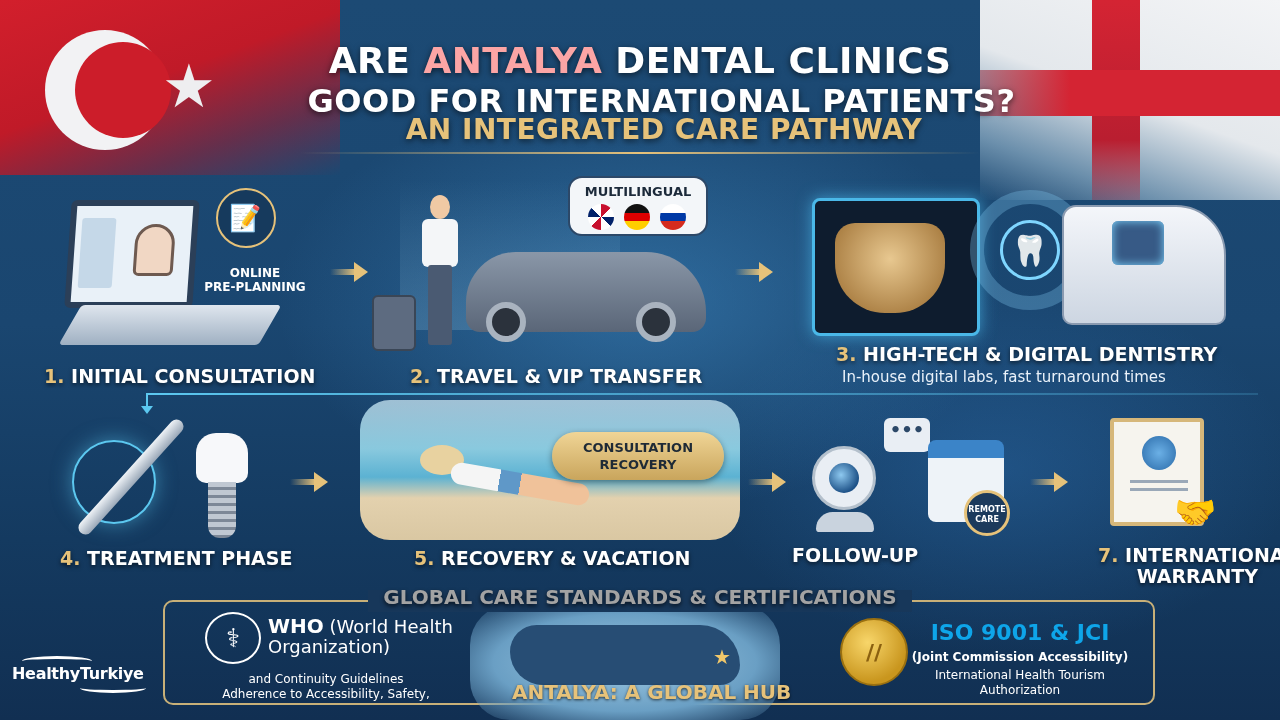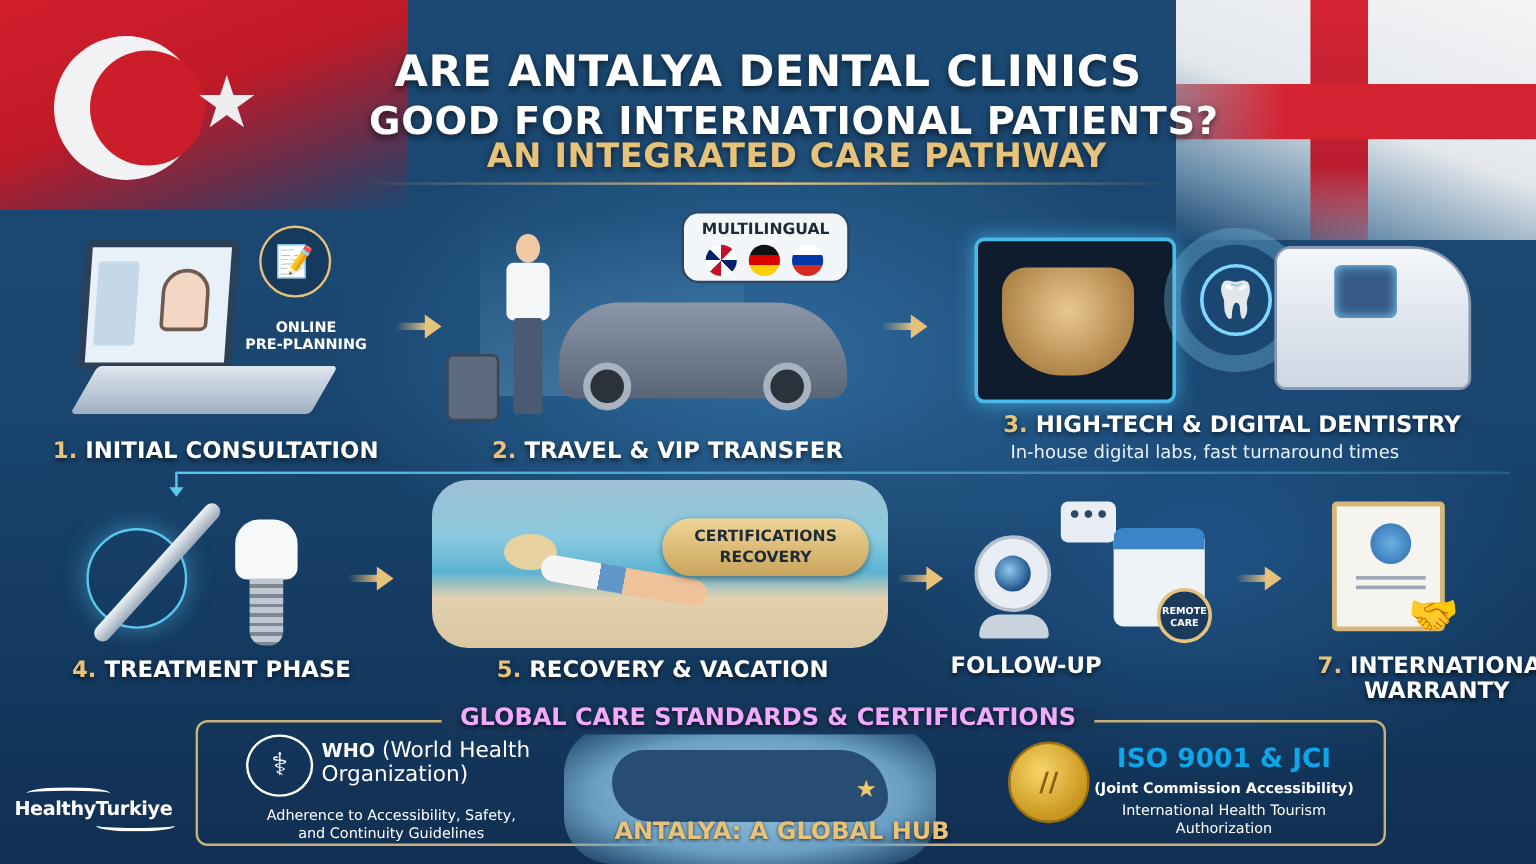--- a/index.html
+++ b/index.html
@@ -36,21 +36,21 @@
     position: absolute; right: 0; top: 0; width: 300px; height: 200px;
     background: linear-gradient(200deg, #f3f4f6 0%, #e4e8ec 50%, rgba(160,190,210,0.6) 80%, rgba(30,70,110,0) 100%);
   }
   .flag-en .v { position: absolute; left: 112px; top: 0; width: 48px; height: 200px; background: linear-gradient(180deg,#d42433,#b91e30 70%, rgba(170,30,50,0.3)); }
   .flag-en .h { position: absolute; left: 0; top: 70px; width: 300px; height: 46px; background: linear-gradient(90deg, rgba(140,30,50,0.5), #d42433 30%, #d42433); }
 
   .title { position: absolute; left: 0; width: 1280px; text-align: center; font-weight: bold; text-shadow: 0 2px 6px rgba(0,0,0,0.6); letter-spacing: 0.5px; }
   .t1 { top: 40px; font-size: 36px; }
   .t2 { top: 82px; font-size: 32px; padding-left: 43px; }
   .t3 { top: 113px; font-size: 28px; color: #e6c27a; padding-left: 48px; }
-  .gold { color: #ffffff; }
+  .gold { color: #fca5a5; }
   .title-rule { position: absolute; left: 300px; top: 152px; width: 680px; height: 2px; background: linear-gradient(90deg, rgba(230,194,122,0), #e6c27a 50%, rgba(230,194,122,0)); }
 
   .step-label { position: absolute; font-weight: bold; font-size: 19px; text-shadow: 0 2px 4px rgba(0,0,0,0.6); white-space: nowrap; }
   .step-label .num { color: #e6c27a; }
   .sub { position: absolute; font-size: 15px; color: #eaf2fa; white-space: nowrap; }
 
   .arrow { position: absolute; width: 40px; height: 20px; }
   .arrow::before { content: ""; position: absolute; left: 0; top: 7px; width: 26px; height: 6px; background: linear-gradient(90deg, rgba(230,194,122,0), #e6c27a); }
   .arrow::after { content: ""; position: absolute; left: 24px; top: 0; border-left: 14px solid #e6c27a; border-top: 10px solid transparent; border-bottom: 10px solid transparent; }
 
@@ -105,30 +105,30 @@
   .webcam-base { position: absolute; left: 816px; top: 512px; width: 58px; height: 20px; border-radius: 30px 30px 6px 6px; background: #c9d3de; }
   .chat { position: absolute; left: 884px; top: 418px; width: 46px; height: 34px; border-radius: 6px; background: #e9eef4; color: #2c4868; font-weight: bold; font-size: 18px; text-align: center; line-height: 24px; }
   .calendar { position: absolute; left: 928px; top: 440px; width: 76px; height: 82px; border-radius: 8px; background: #eef3f8; border-top: 18px solid #3b84c8; }
   .remote { position: absolute; left: 964px; top: 490px; width: 46px; height: 46px; border-radius: 50%; background: #1c3a5c; border: 3px solid #e6c27a; font-weight: bold; font-size: 8px; text-align: center; line-height: 10px; padding-top: 12px; color: #fff; }
   .cert { position: absolute; left: 1110px; top: 418px; width: 94px; height: 108px; border-radius: 4px; background: #f6f4ee; border: 4px solid #d6b77a; }
   .cert .globe { position: absolute; left: 28px; top: 14px; width: 34px; height: 34px; border-radius: 50%; background: radial-gradient(circle, #6bb0e6, #2a6aa8); }
   .cert .line { position: absolute; left: 16px; width: 58px; height: 3px; background: #9aa8b8; }
   .handshake { position: absolute; left: 1174px; top: 492px; font-size: 34px; }
 
   .cert-box { position: absolute; left: 163px; top: 600px; width: 992px; height: 105px; border: 2px solid #c8b078; border-radius: 10px; }
-  .cert-title { position: absolute; left: 360px; top: 585px; width: 560px; text-align: center; font-weight: bold; font-size: 20px; color: #f0abfc; background: transparent; text-shadow: 0 2px 4px rgba(0,0,0,0.7); }
+  .cert-title { position: absolute; left: 360px; top: 585px; width: 560px; text-align: center; font-weight: bold; font-size: 20px; color: #a3a3a3; background: transparent; text-shadow: 0 2px 4px rgba(0,0,0,0.7); }
   .cert-title-bg { position: absolute; left: 368px; top: 590px; width: 544px; height: 22px; background: #17375a; }
   .map { position: absolute; left: 470px; top: 605px; width: 310px; height: 115px; border-radius: 40px; background: radial-gradient(ellipse at 50% 50%, #9fc9e2, #6a9fc4 60%, rgba(100,150,190,0) 100%); }
   .map .sea { position: absolute; left: 40px; top: 20px; width: 230px; height: 60px; border-radius: 40px 60px 30px 50px; background: #274d74; }
   .map-star { position: absolute; left: 713px; top: 645px; font-size: 20px; color: #f0c76a; }
   .hub { position: absolute; left: 512px; top: 680px; font-weight: bold; font-size: 20px; color: #e6c27a; text-shadow: 0 1px 3px rgba(0,0,0,0.7); }
 
   .who-emblem { position: absolute; left: 205px; top: 612px; width: 56px; height: 52px; border-radius: 50%; border: 2px solid #fff; display: flex; align-items: center; justify-content: center; font-size: 26px; }
   .who-title { position: absolute; left: 268px; top: 616px; font-size: 18px; line-height: 20px; }
-  .who-title b { font-size: 16px; text-align: right; }
+  .who-title b { font-size: 20px; text-align: right; }
   .who-desc { position: absolute; left: 196px; top: 672px; width: 260px; text-align: center; font-size: 12px; line-height: 15px; }
 
   .seal { position: absolute; left: 840px; top: 618px; width: 68px; height: 68px; border-radius: 50%; background: radial-gradient(circle at 40% 35%, #f8d66a, #c9961e 70%); border: 2px solid #9a7010; display: flex; align-items: center; justify-content: center; color: #8a6010; font-weight: bold; font-size: 22px; }
   .iso-title { position: absolute; left: 920px; top: 620px; width: 200px; text-align: center; font-weight: bold; font-size: 22px; color: #0ea5e9; }
   .iso-sub { position: absolute; left: 910px; top: 650px; width: 220px; text-align: center; font-weight: bold; font-size: 12px; }
   .iso-desc { position: absolute; left: 910px; top: 668px; width: 220px; text-align: center; font-size: 12px; line-height: 15px; }
 
   .logo { position: absolute; left: 12px; top: 664px; font-weight: bold; font-size: 16px; color: #fff; letter-spacing: -0.3px; }
   .logo-swoosh { position: absolute; left: 22px; top: 656px; width: 70px; height: 10px; border-top: 3px solid #fff; border-radius: 50% 50% 0 0; }
   .logo-swoosh2 { position: absolute; left: 80px; top: 683px; width: 66px; height: 10px; border-bottom: 3px solid #fff; border-radius: 0 0 50% 50%; }
@@ -217,21 +217,21 @@
 </div>
 <div class="arrow" style="left:290px;top:472px;"></div>
 
 <div>
   <div class="beach"></div>
   <div class="lady">
       <div class="hat"></div>
       <div class="body"></div>
     </div>
   <div class="med-pill">
-      <div>CERTIFICATIONS</div>
+      <div>CONSULTATION</div>
       <div>RECOVERY</div>
     </div>
   <div class="step-label" style="left:414px;top:547px;"><span class="num">5.</span> <span>RECOVERY &amp; VACATION</span></div>
 </div>
 <div class="arrow" style="left:748px;top:472px;"></div>
 
 <div>
   <div class="webcam">
       <div class="lens"></div>
     </div>
@@ -264,22 +264,22 @@
 <div class="cert-box"></div>
 <div class="map">
     <div class="sea"></div>
   </div>
 <div class="cert-title-bg"></div>
 <div class="cert-title">GLOBAL CARE STANDARDS &amp; CERTIFICATIONS</div>
 
 <div class="who-emblem">⚕</div>
 <div class="who-title"><b>WHO</b> <span>(World Health</span><br><span>Organization)</span></div>
 <div class="who-desc">
+    <div>and Continuity Guidelines</div>
     <div>Adherence to Accessibility, Safety,</div>
-    <div>and Continuity Guidelines</div>
   </div>
 
 <div class="map-star">★</div>
 <div class="hub">ANTALYA: A GLOBAL HUB</div>
 
 <div class="seal">//</div>
 <div class="iso-title">ISO 9001 &amp; JCI</div>
 <div class="iso-sub">(Joint Commission Accessibility)</div>
 <div class="iso-desc">
     <div>International Health Tourism</div>

